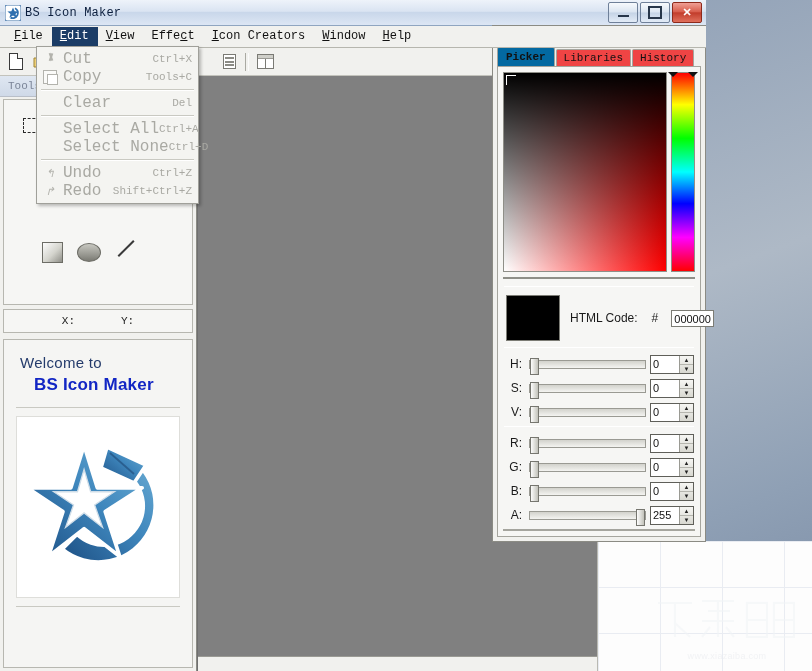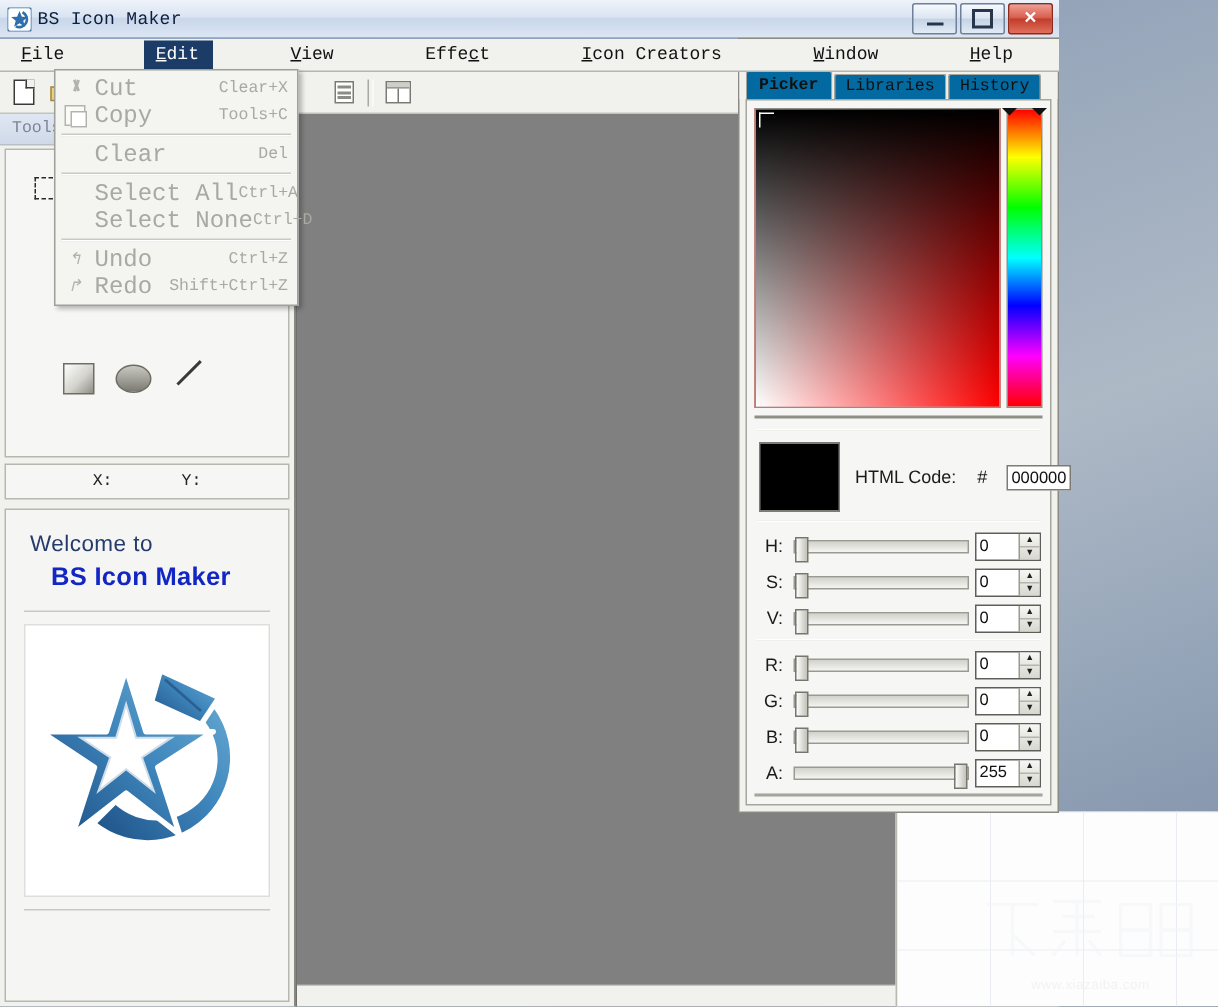--- a/index.html
+++ b/index.html
@@ -43,21 +43,21 @@
   }
   .winbtn.close{
     background:linear-gradient(to bottom,#ef9f95 0%,#d9604f 45%,#c23d2c 52%,#e0705c 100%);
     border-color:#8d2a1c;color:#fff;font-weight:bold;
   }
   .winbtn .glyph-min{display:block;width:11px;height:3px;border-bottom:2px solid #27364a;margin-top:4px;}
   .winbtn .glyph-max{display:block;width:10px;height:9px;border:2px solid #27364a;}
   
   #menubar{
     height:21px;flex:0 0 21px;background:#f1f1ee;border-bottom:1px solid #b6b6ae;
-    display:flex;align-items:center;padding-left:6px;position:relative;z-index:40;gap:44px;
+    display:flex;align-items:center;padding-left:6px;position:relative;z-index:40;
   }
   .menu-item{
     font-family:"Liberation Mono", monospace;font-size:12px;color:#111;
     padding:3px 9px 3px 8px;line-height:13px;white-space:nowrap;
   }
   .menu-item u{text-decoration:underline;}
   .menu-item.active{background:#1b3c66;color:#fff;}
   
   #toolbar{
     height:27px;flex:0 0 27px;background:#f1f1ee;border-bottom:1px solid #c3c3bc;
@@ -145,21 +145,21 @@
   
   #right-dock{
     position:absolute;right:0;top:25px;width:214px;height:517px;
     background:#f1f1ee;border:1px solid #8b8b84;box-sizing:border-box;
     display:flex;flex-direction:column;z-index:30;
   }
   .tabs-row{display:flex;align-items:flex-end;height:19px;padding-left:4px;gap:1px;background:#f1f1ee;}
   .tab{
     font-family:"Liberation Mono", monospace;font-size:11px;color:#111;
     padding:2px 7px 2px 7px;border:1px solid #a5a59e;border-bottom:none;
-    background:#0369a1;border-radius:2px 2px 0 0;line-height:12px;
+    background:#ef4444;border-radius:2px 2px 0 0;line-height:12px;
   }
   .tab.sel{background:#0369a1;font-weight:bold;padding:3px 8px 3px 8px;}
   .tab-body{margin:0 4px 4px 4px;border:1px solid #a5a59e;background:#f6f6f4;flex:1 1 auto;
      display:flex;flex-direction:column;min-height:0;box-sizing:border-box;}
   
   .picker-wrap{margin:5px;display:flex;gap:4px;height:200px;flex:0 0 auto;}
   .sv-box{flex:1 1 auto;position:relative;border:1px solid #8f8f88;
      background:linear-gradient(to right,#ffffff,rgba(255,0,0,0)),
                 linear-gradient(to top,#ffffff 0%,rgba(255,255,255,0) 55%),
                 linear-gradient(to bottom,#000000 0%,rgba(0,0,0,0) 100%),
@@ -377,21 +377,21 @@
       <div id="mdi-statusstrip"></div>
     </div>
   </div>
 
   <div id="edit-menu">
     <div class="mrow">
       <span class="micon">
           <i class="ic-cut"></i>
         </span>
       <span class="mlabel">Cut</span>
-      <span class="maccel">Clear+X</span>
+      <span class="maccel">Ctrl+X</span>
     </div>
     <div class="mrow">
       <span class="micon">
           <i class="ic-copy"></i>
         </span>
       <span class="mlabel">Copy</span>
       <span class="maccel">Tools+C</span>
     </div>
 
     <div class="msep"></div>

